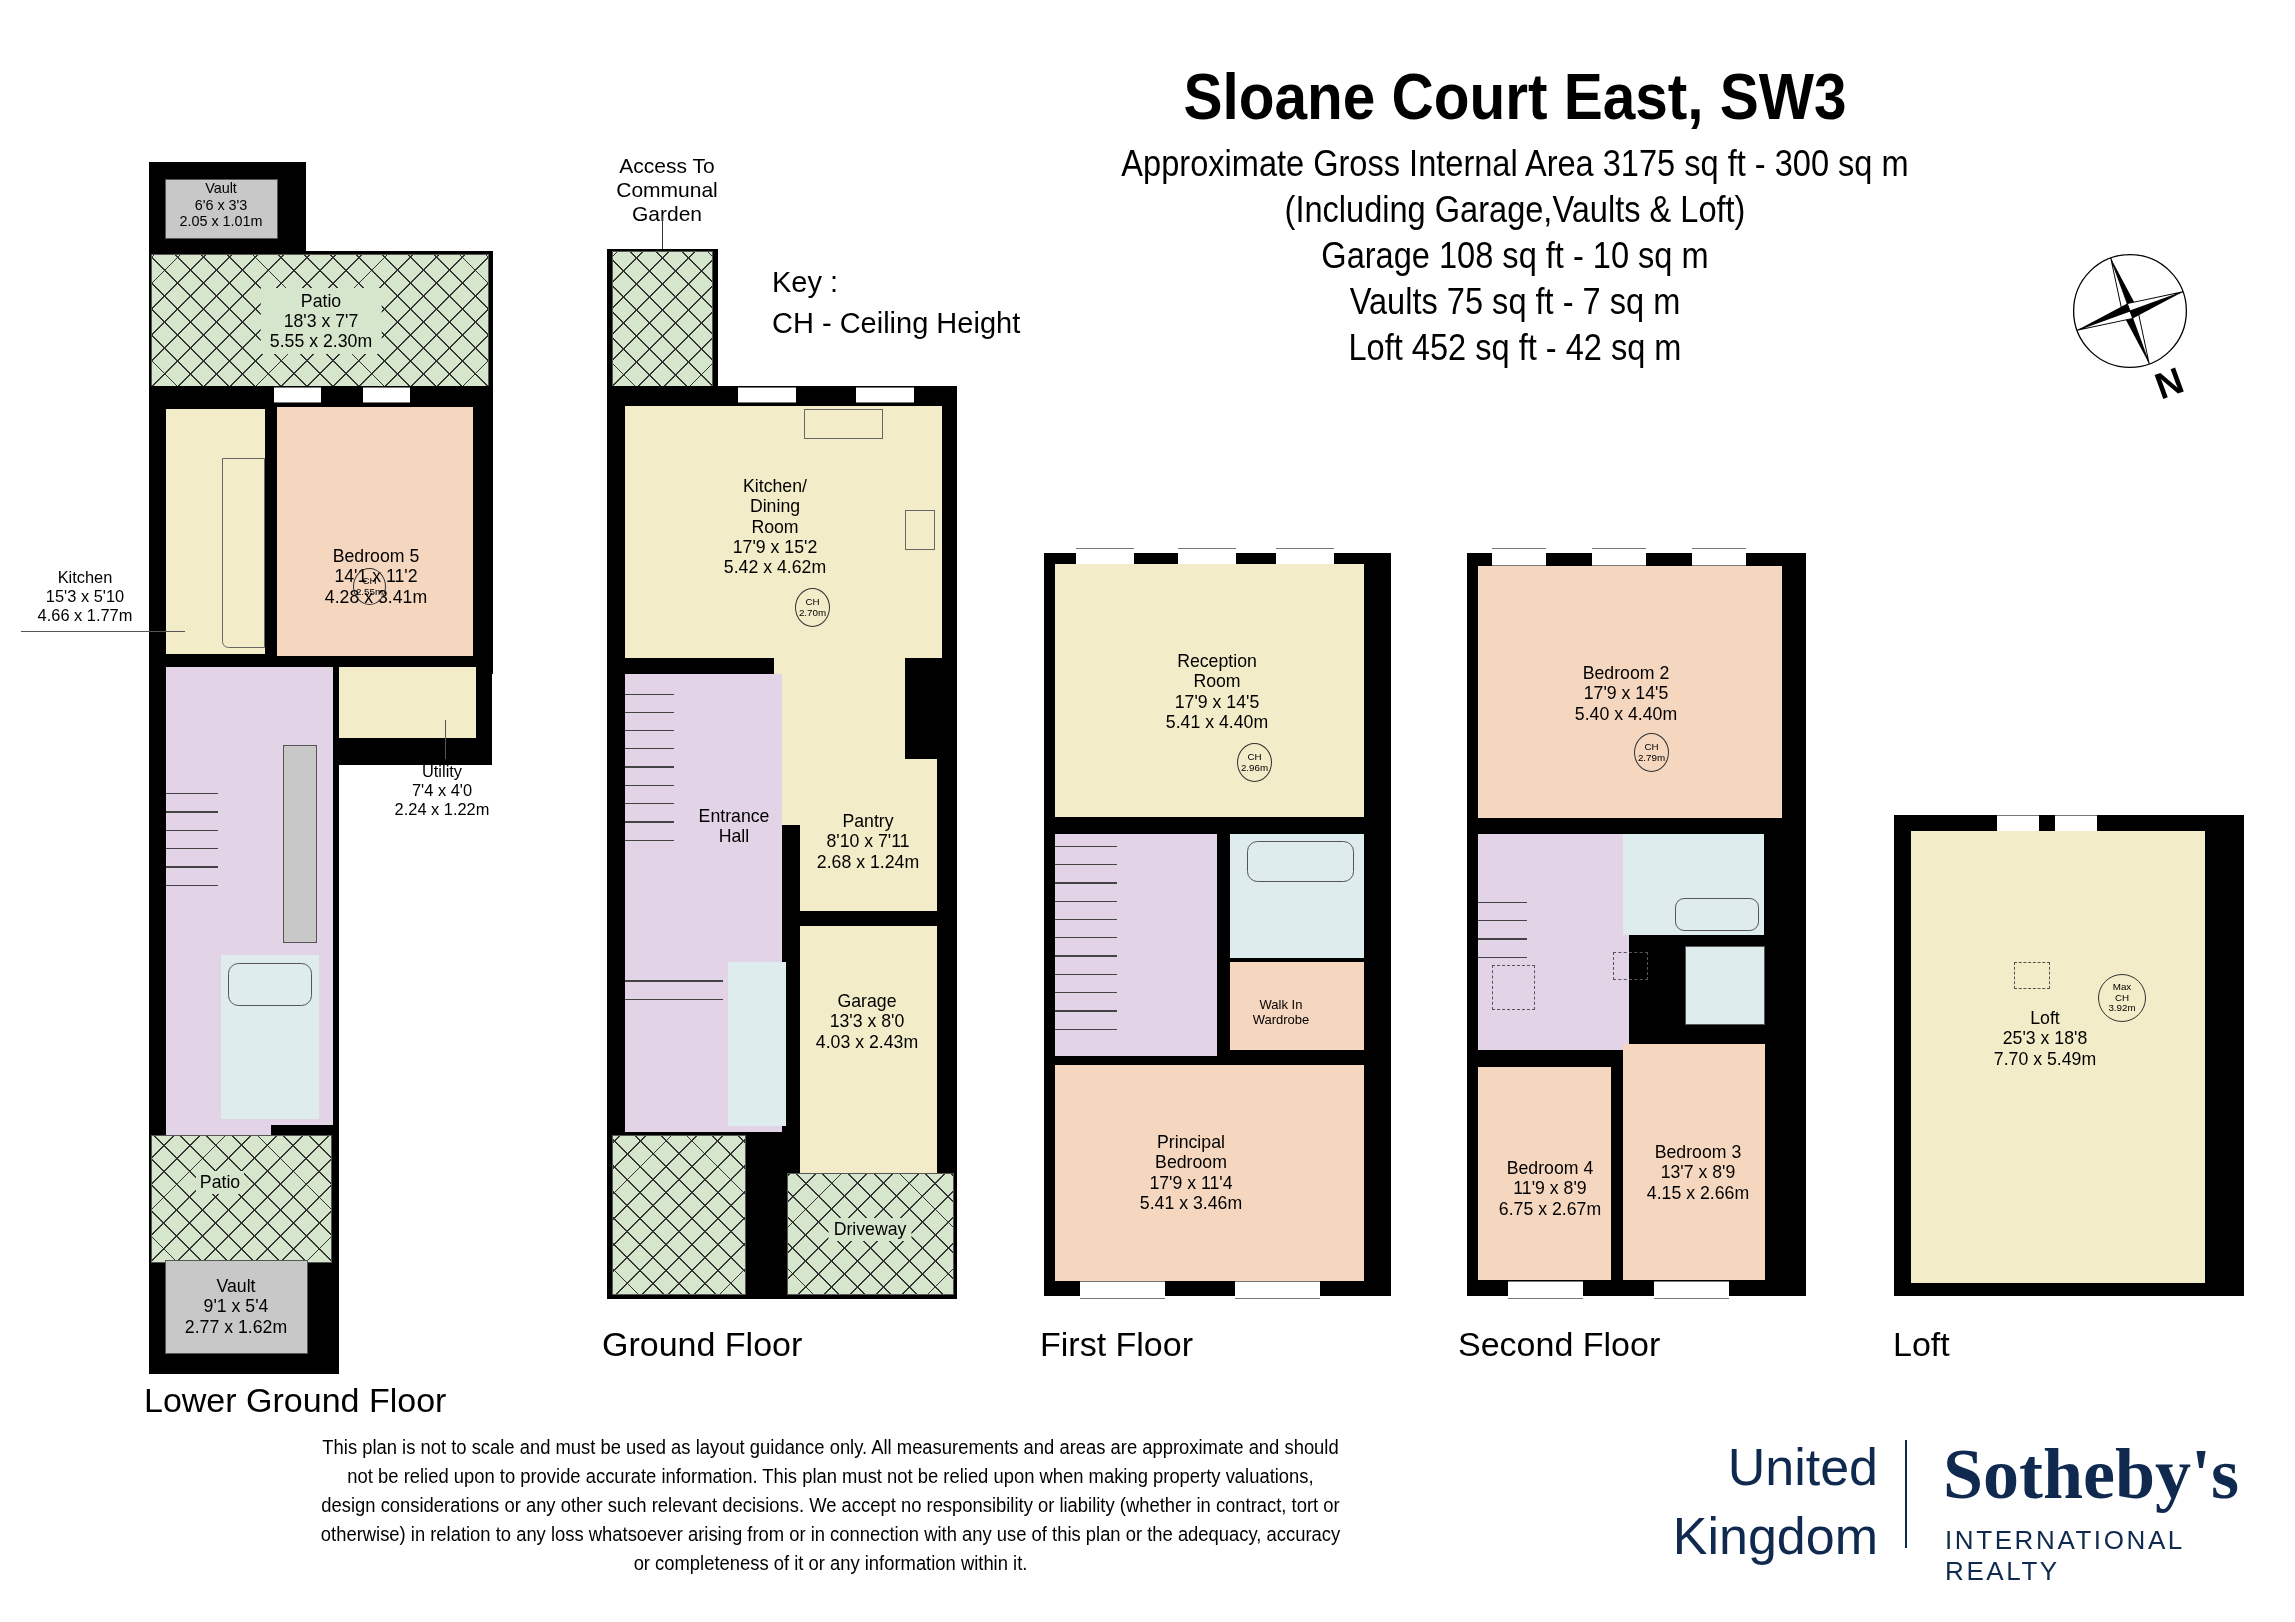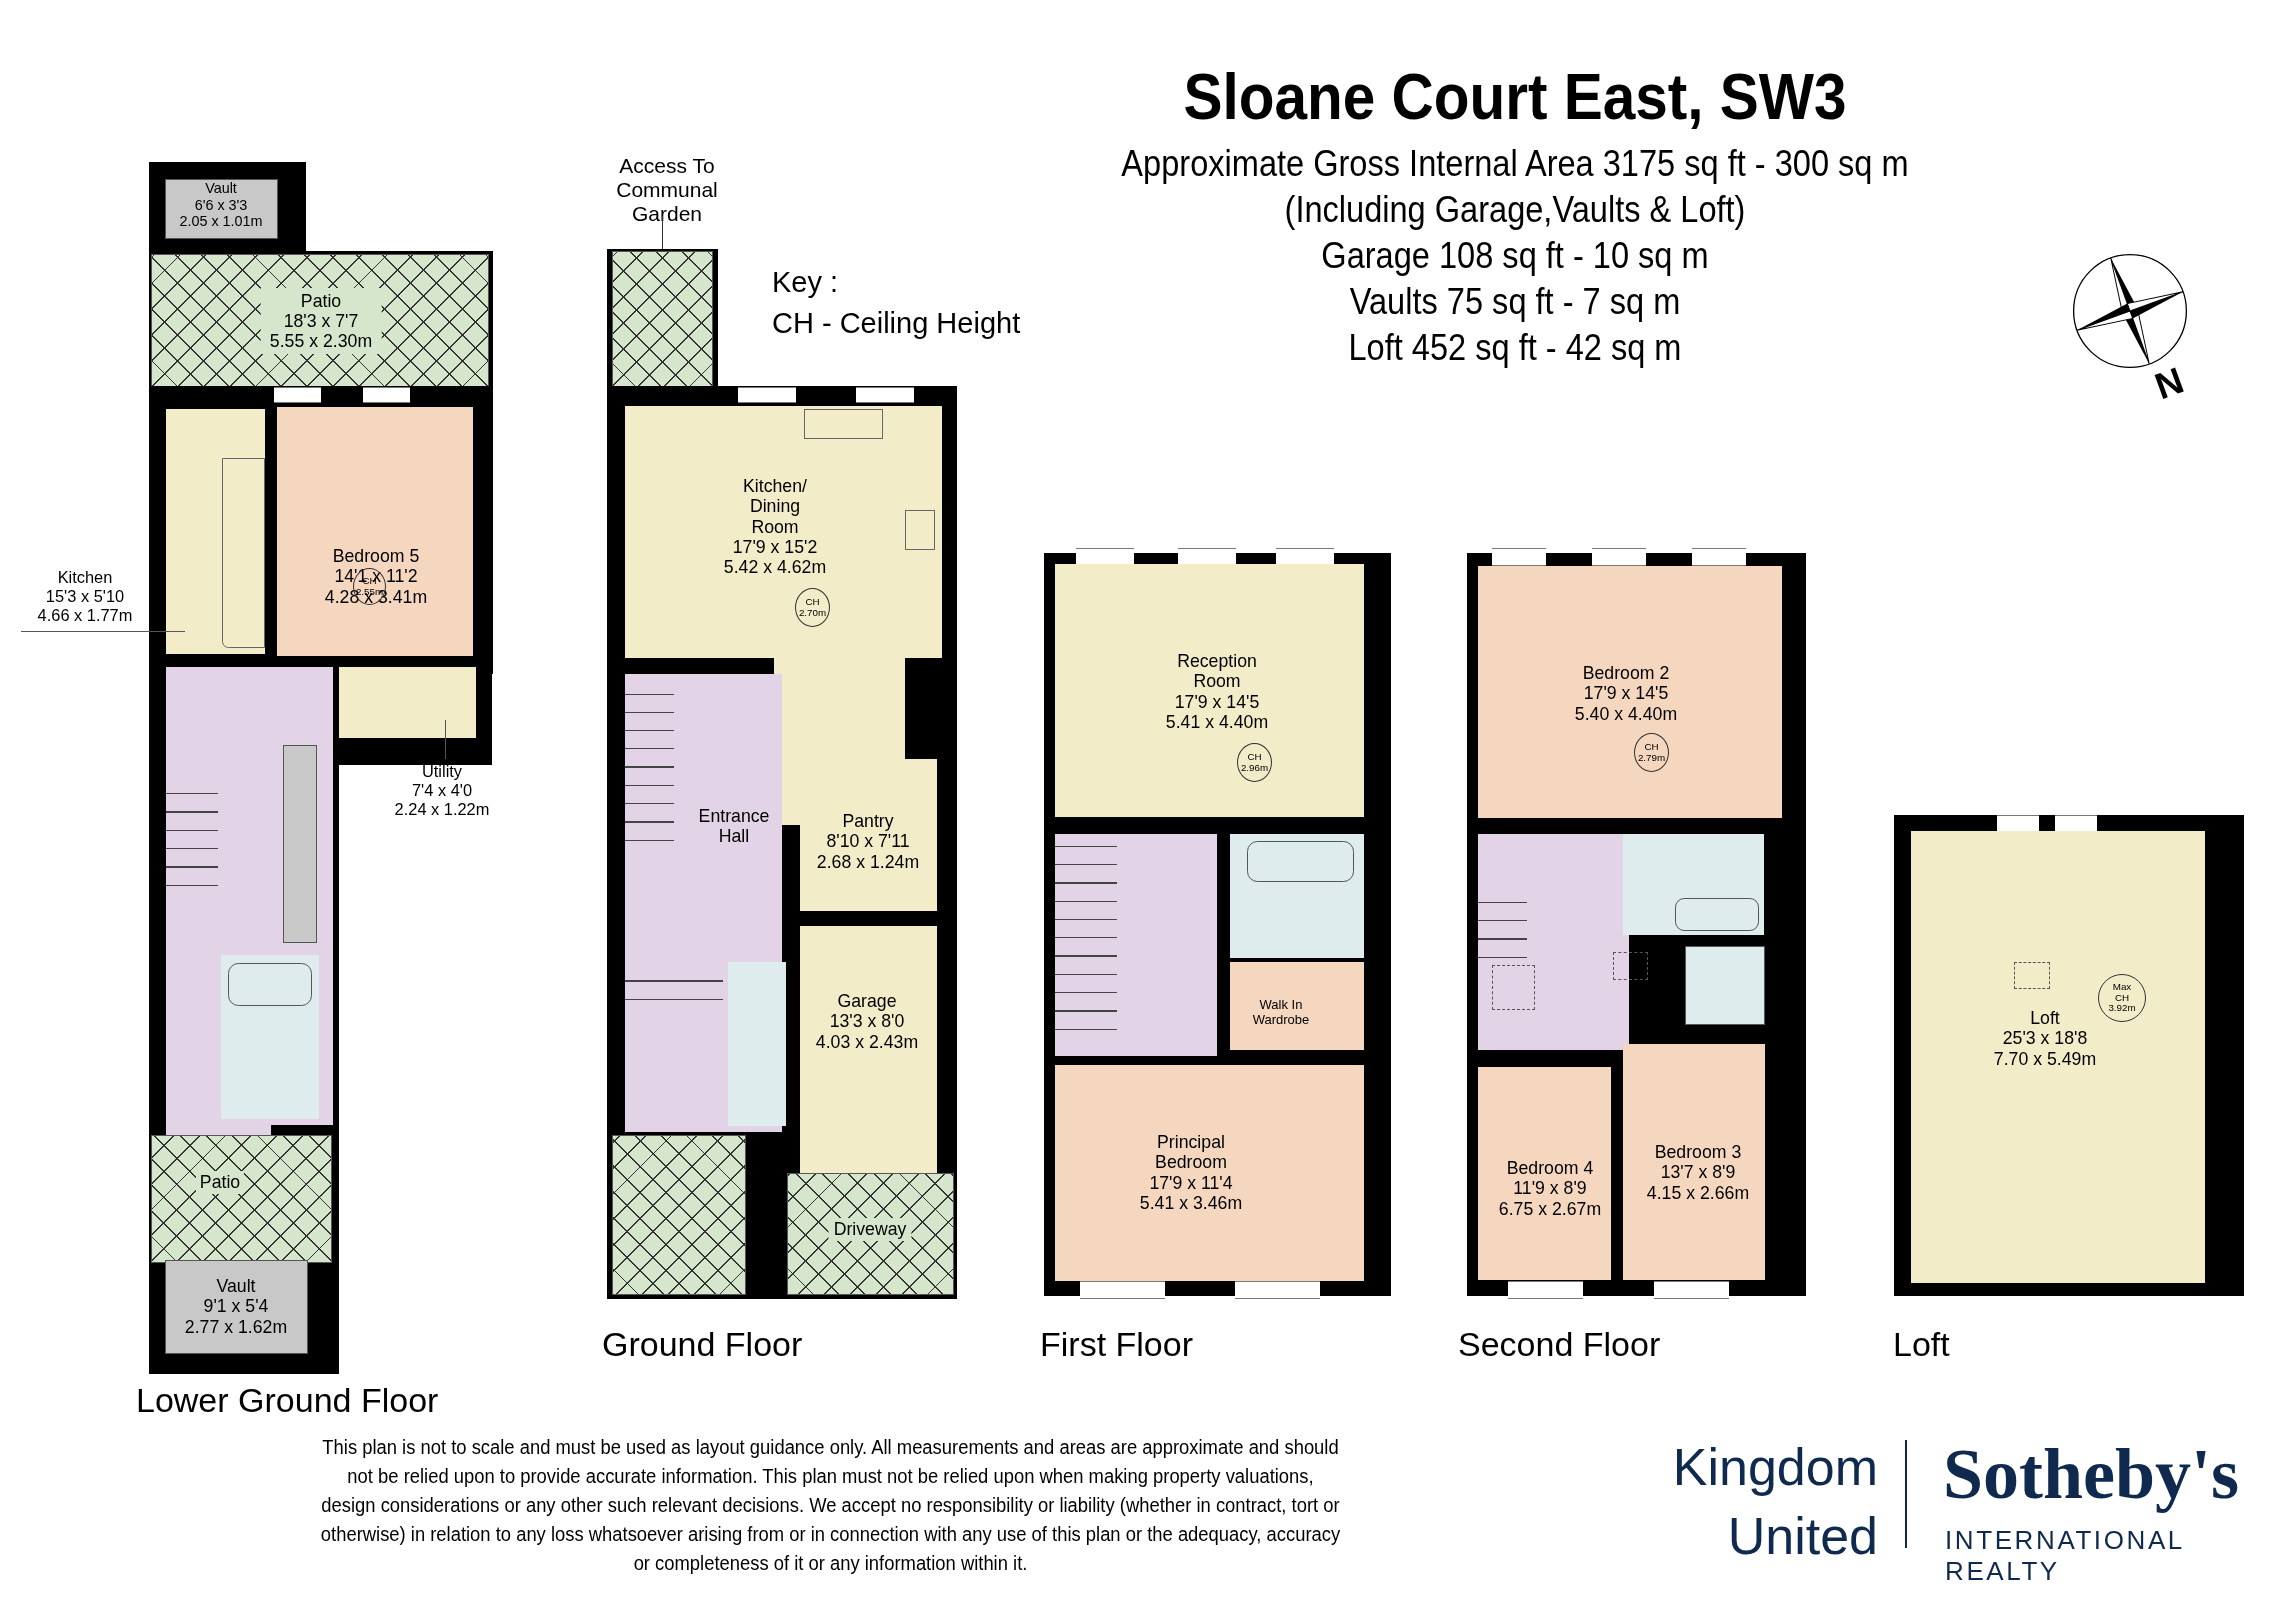--- a/index.html
+++ b/index.html
@@ -131,21 +131,21 @@
   <div class="lbl" style="left:220px;top:1171px;background:#d6e6cd;padding:1.3px 3.9px;">
     <span>Patio</span>
   </div>
 
   <div class="room grey" style="left:165px;top:1260px;width:143px;height:94px;"></div>
   <div class="lbl" style="left:236px;top:1276px;">
     <span>Vault</span>
     <span>9'1 x 5'4</span>
     <span>2.77 x 1.62m</span>
   </div>
-  <div class="floor-title" style="left:136px;top:1381px;">Lower Ground Floor</div>
+  <div class="floor-title" style="left:144px;top:1381px;">Lower Ground Floor</div>
 </div>
 
 <div>
   <div class="lbl" style="left:667px;top:154px;font-size:21px;">
     <span>Access To</span>
     <span>Communal</span>
     <span>Garden</span>
   </div>
   <div class="abs" style="left:662px;top:216px;width:1.3px;height:36px;background:#333;"></div>
   <div class="wall" style="left:607px;top:249px;width:111px;height:151px;"></div>
@@ -304,20 +304,20 @@
 <div class="disclaimer">
   <div>This plan is not to scale and must be used as layout guidance only. All measurements and areas are approximate and should</div>
   <div>not be relied upon to provide accurate information. This plan must not be relied upon when making property valuations,</div>
   <div>design considerations or any other such relevant decisions. We accept no responsibility or liability (whether in contract, tort or</div>
   <div>otherwise) in relation to any loss whatsoever arising from or in connection with any use of this plan or the adequacy, accuracy</div>
   <div>or completeness of it or any information within it.</div>
 </div>
 
 <div>
   <div class="brand" style="left:1642px;top:1433px;width:236px;text-align:right;font-size:52px;line-height:69px;">
+    <div>United</div>
     <div>Kingdom</div>
-    <div>United</div>
   </div>
   <div class="abs" style="left:1905px;top:1440px;width:2px;height:108px;background:#0f2a4e;"></div>
   <div class="brand" style="left:1943px;top:1433px;font-family:'Liberation Serif','DejaVu Serif',serif;font-weight:bold;font-size:72px;">Sotheby's</div>
   <div class="brand" style="left:1945px;top:1525px;font-size:26px;letter-spacing:2.6px;">INTERNATIONAL REALTY</div>
 </div>
 
 
 </body></html>

